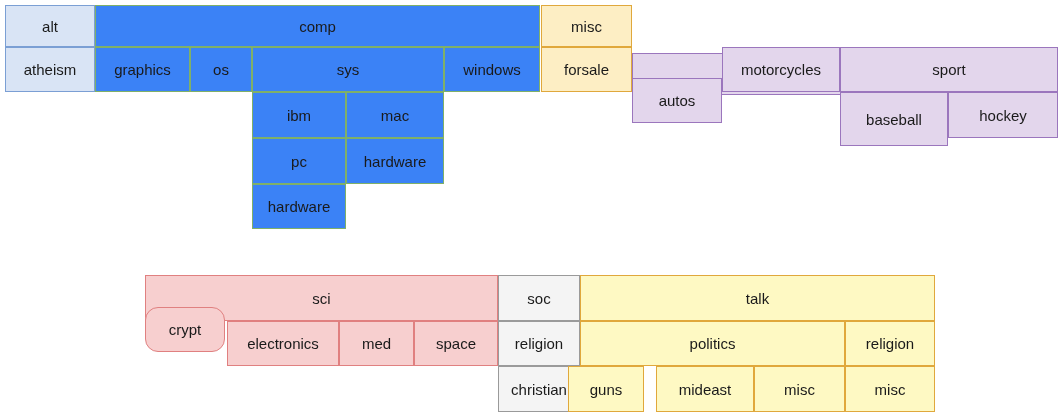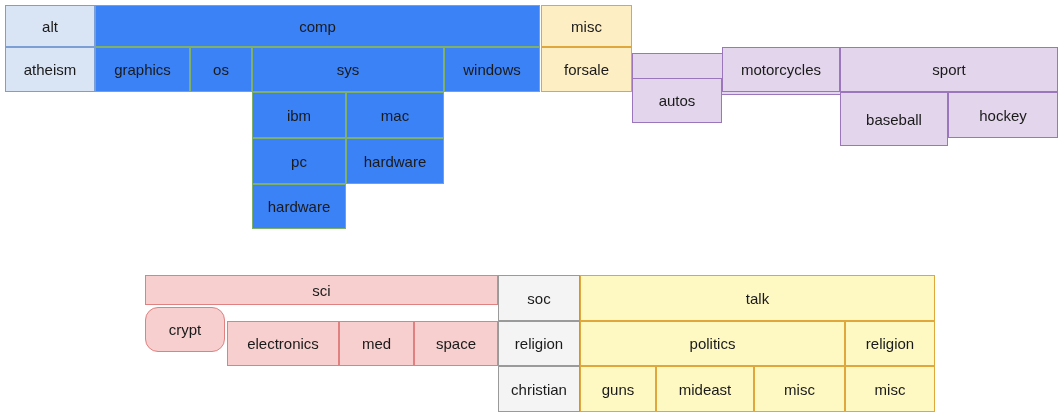--- a/index.html
+++ b/index.html
@@ -58,28 +58,28 @@
     <div class="cell c-purple" style="left: 632px; top: 47px; width: 90px; height: 45px; margin-top: 31px;">autos</div>
     <div class="cell c-purple" style="left: 722px; top: 47px; width: 118px; height: 45px;">motorcycles</div>
     <div class="cell c-purple" style="left: 840px; top: 47px; width: 218px; height: 45px;">sport</div>
     <div class="cell c-green" style="left: 252px; top: 92px; width: 94px; height: 46px;">ibm</div>
     <div class="cell c-green" style="left: 346px; top: 92px; width: 98px; height: 46px;">mac</div>
     <div class="cell c-purple" style="left: 840px; top: 92px; width: 108px; height: 54px;">baseball</div>
     <div class="cell c-purple" style="left: 948px; top: 92px; width: 110px; height: 46px;">hockey</div>
     <div class="cell c-green" style="left: 252px; top: 138px; width: 94px; height: 46px;">pc</div>
     <div class="cell c-green" style="left: 346px; top: 138px; width: 98px; height: 46px;">hardware</div>
     <div class="cell c-green" style="left: 252px; top: 184px; width: 94px; height: 45px;">hardware</div>
-    <div class="cell c-red" style="left: 145px; top: 275px; width: 353px; height: 30px;">sci</div>
+    <div class="cell c-red" style="left: 145px; top: 275px; width: 353px; height: 46px;">sci</div>
     <div class="cell c-grey" style="left: 498px; top: 275px; width: 82px; height: 46px;">soc</div>
     <div class="cell c-orange" style="left: 580px; top: 275px; width: 355px; height: 46px;">talk</div>
     <div class="cell c-red" style="left: 145px; top: 307px; width: 80px; height: 45px; border-radius: 13px;">crypt</div>
     <div class="cell c-red" style="left: 227px; top: 321px; width: 112px; height: 45px;">electronics</div>
     <div class="cell c-red" style="left: 339px; top: 321px; width: 75px; height: 45px;">med</div>
     <div class="cell c-red" style="left: 414px; top: 321px; width: 84px; height: 45px;">space</div>
     <div class="cell c-grey" style="left: 498px; top: 321px; width: 82px; height: 45px;">religion</div>
     <div class="cell c-orange" style="left: 580px; top: 321px; width: 265px; height: 45px;">politics</div>
     <div class="cell c-orange" style="left: 845px; top: 321px; width: 90px; height: 45px;">religion</div>
     <div class="cell c-grey" style="left: 498px; top: 366px; width: 82px; height: 46px;">christian</div>
-    <div class="cell c-orange" style="left: 580px; top: 366px; width: 76px; height: 46px;">guns</div>
+    <div class="cell c-orange" style="left: 568px; top: 366px; width: 76px; height: 46px;">guns</div>
     <div class="cell c-orange" style="left: 656px; top: 366px; width: 98px; height: 46px;">mideast</div>
     <div class="cell c-orange" style="left: 754px; top: 366px; width: 91px; height: 46px;">misc</div>
     <div class="cell c-orange" style="left: 845px; top: 366px; width: 90px; height: 46px;">misc</div>
   </div>
 
 </body></html>

